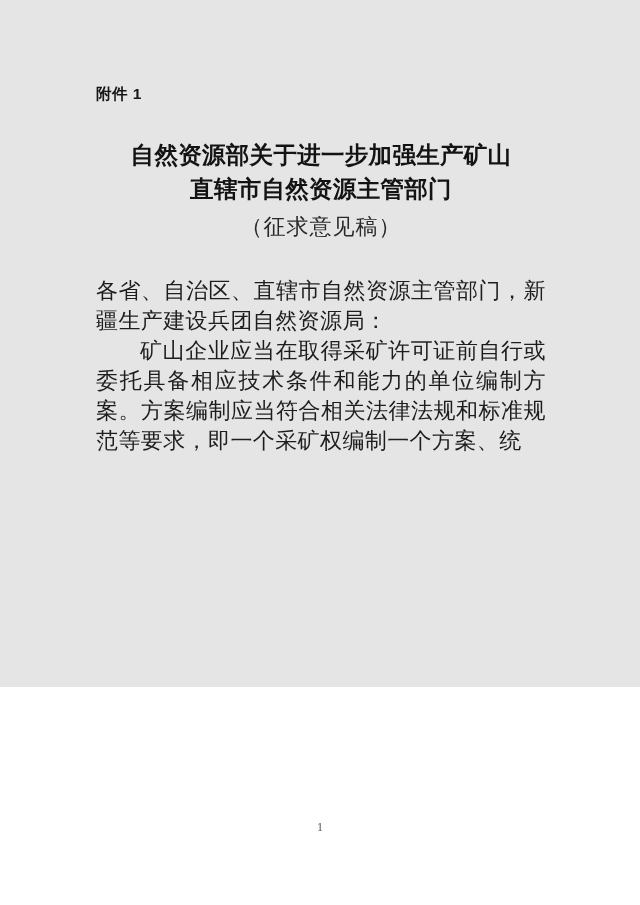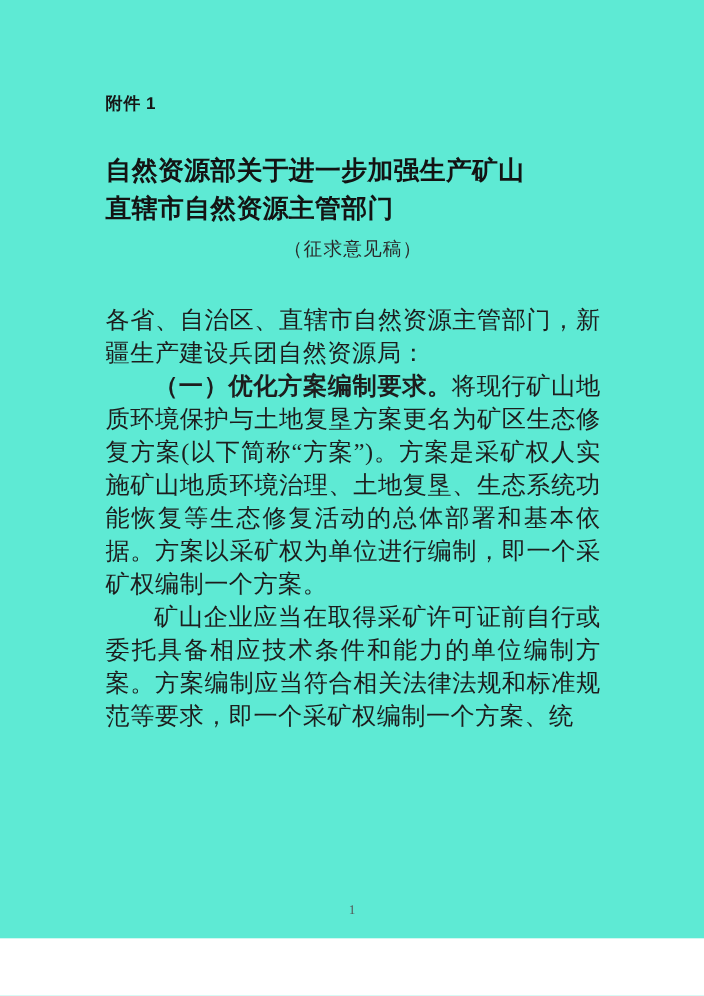--- a/index.html
+++ b/index.html
@@ -13,22 +13,22 @@
     position: relative;
     font-family: "Liberation Serif", "DejaVu Serif", serif;
     color: #1a1a1a;
     overflow: hidden;
   }
 
   .page {
     position: absolute;
     left: 0; top: 0;
     width: 640px;
-    height: 853px;
-    background: #5eead4;
+    height: 687px;
+    background: #e5e5e5;
   }
 
   
   .attach-label {
     position: absolute;
     left: 96px;
     top: 84px;
     font-family: "Liberation Sans", "DejaVu Sans", sans-serif;
     font-weight: bold;
     font-size: 15.5px;
@@ -36,37 +36,38 @@
     color: #161616;
     white-space: nowrap;
   }
 
   
   .doc-title {
     position: absolute;
     left: 96px;
     top: 138px;
     width: 450px;
+    text-align: center;
     font-family: "Liberation Sans", "DejaVu Sans", sans-serif;
     font-weight: bold;
     font-size: 23.5px;
     line-height: 34px;
     letter-spacing: 0.3px;
     color: #131313;
   }
   .doc-title .tline { display: block; white-space: nowrap; }
 
   
   .doc-subtitle {
     position: absolute;
     left: 96px;
     top: 214px;
     width: 450px;
     text-align: center;
-    font-size: 17px;
+    font-size: 22px;
     line-height: 26px;
     color: #2a2a2a;
     font-family: "Liberation Serif", "DejaVu Serif", serif;
     letter-spacing: 1px;
   }
 
   
   .body-col {
     position: absolute;
     left: 96px;
@@ -132,21 +133,20 @@
   </div>
 
   <div class="doc-subtitle">（征求意见稿）</div>
 
   <div class="body-col">
 
     <p class="para">各省、自治区、直辖市自然资源主管部门，新疆生产建设兵团自然资源局：</p>
 
 
 
-    <p class="para indent"><span class="sub-lead">（一）优化方案编制要求。</span><span>将现行矿山地质环境保护与土地复垦方案更名为矿区生态修复方案(以下简称“方案”)。方案是采矿权人实施矿山地质环境治理、土地复垦、生态系统功能恢复等生态修复活动的总体部署和基本依据。方案以采矿权为单位进行编制，即一个采矿权编制一个方案。</span></p>
 
     <p class="para indent last-clip">矿山企业应当在取得采矿许可证前自行或委托具备相应技术条件和能力的单位编制方案。方案编制应当符合相关法律法规和标准规范等要求，即一个采矿权编制一个方案、统</p>
 
   </div>
 
   <div class="page-number">1</div>
 
 </div>
 
 </body></html>

